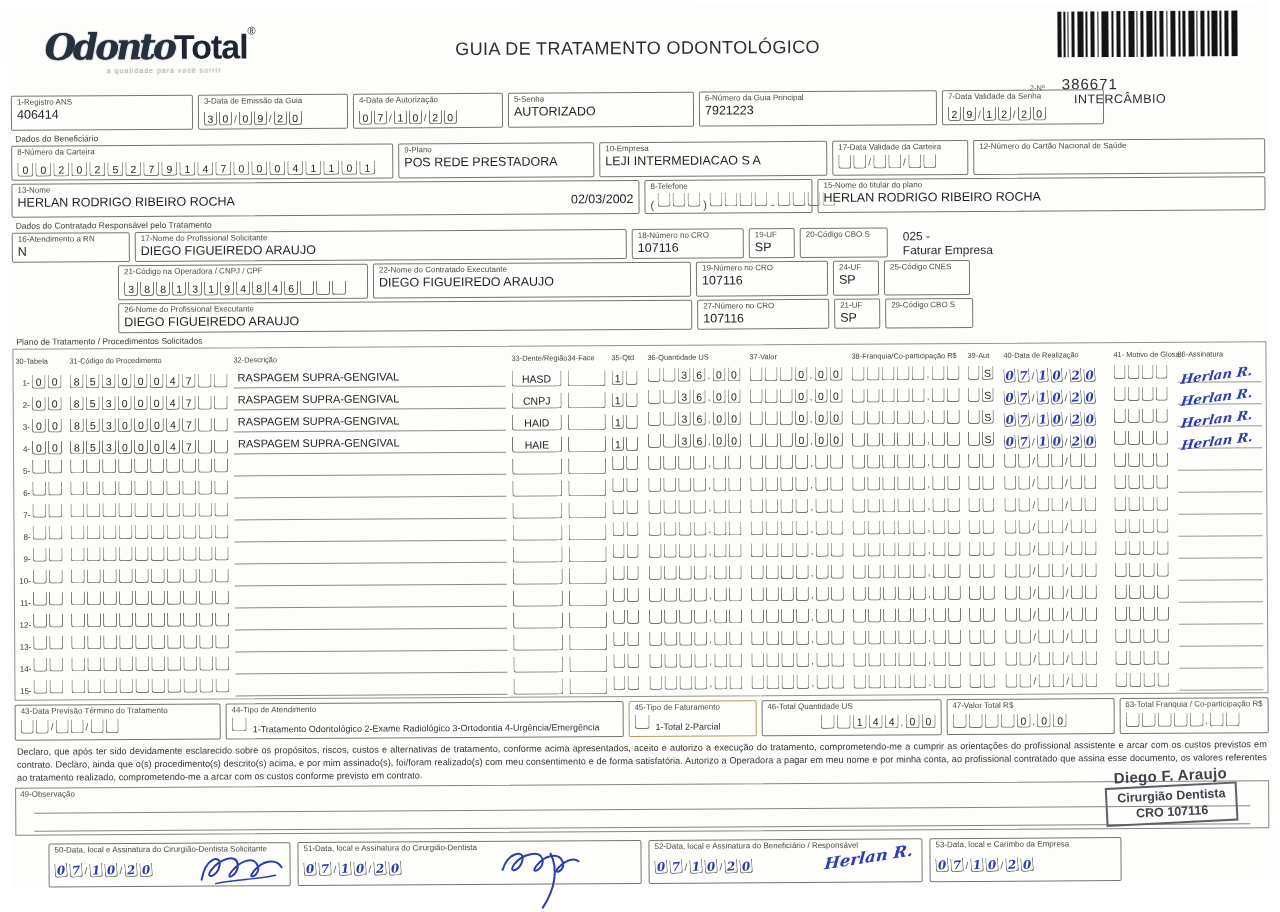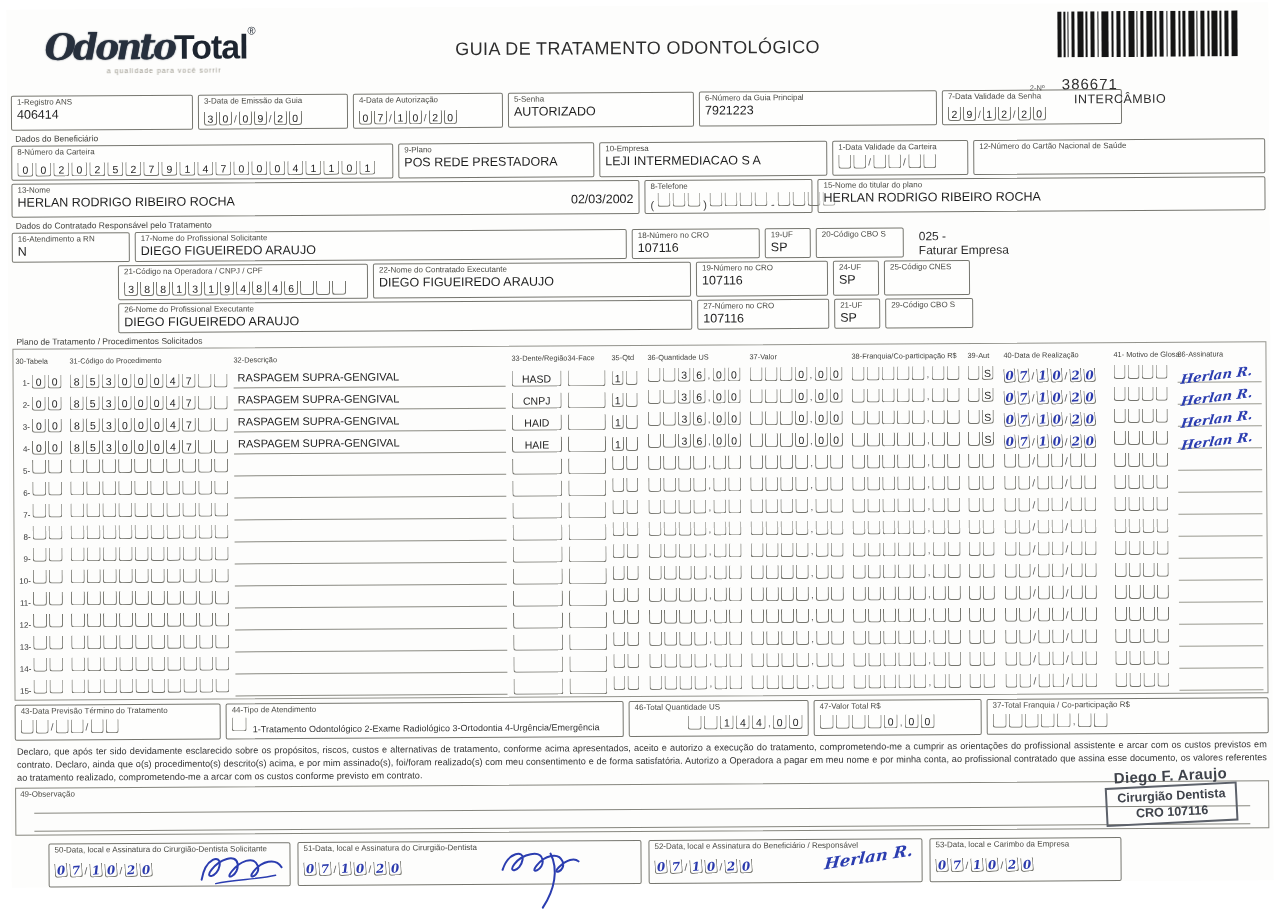--- a/index.html
+++ b/index.html
@@ -147,21 +147,21 @@
           </span></div>
     </div>
     <div class="fbox" style="width:186px">
       <div class="flabel">5-Senha</div>
       <div class="fvalue">AUTORIZADO</div>
     </div>
     <div class="fbox" style="width:238px">
       <div class="flabel">6-Número da Guia Principal</div>
       <div class="fvalue">7921223</div>
     </div>
-    <div class="fbox" style="width:180px">
+    <div class="fbox" style="width:162px">
       <div class="flabel">7-Data Validade da Senha</div>
       <div style="margin-top:3px"><span class="comb">
             <span class="cc" style="width: 13px;">2</span>
             <span class="cc" style="width: 13px;">9</span>
             <span class="sl">/</span>
             <span class="cc" style="width: 13px;">1</span>
             <span class="cc" style="width: 13px;">2</span>
             <span class="sl">/</span>
             <span class="cc" style="width: 13px;">2</span>
             <span class="cc" style="width: 13px;">0</span>
@@ -199,21 +199,21 @@
     </div>
     <div class="fbox" style="width:196px">
       <div class="flabel">9-Plano</div>
       <div class="fvalue">POS REDE PRESTADORA</div>
     </div>
     <div class="fbox" style="width:228px">
       <div class="flabel">10-Empresa</div>
       <div class="fvalue">LEJI INTERMEDIACAO S A</div>
     </div>
     <div class="fbox" style="width:136px">
-      <div class="flabel">1-Data Validade da Carteira</div>
+      <div class="flabel">17-Data Validade da Carteira</div>
       <div style="margin-top:3px"><span class="comb">
             <span class="cc" style="width: 13px;"></span>
             <span class="cc" style="width: 13px;"></span>
             <span class="sl">/</span>
             <span class="cc" style="width: 13px;"></span>
             <span class="cc" style="width: 13px;"></span>
             <span class="sl">/</span>
             <span class="cc" style="width: 13px;"></span>
             <span class="cc" style="width: 13px;"></span>
           </span></div>
@@ -267,21 +267,21 @@
 
   <div class="row">
     <div class="fbox" style="width:118px">
       <div class="flabel">16-Atendimento a RN</div>
       <div class="fvalue">N</div>
     </div>
     <div class="fbox" style="width:492px">
       <div class="flabel">17-Nome do Profissional Solicitante</div>
       <div class="fvalue">DIEGO FIGUEIREDO ARAUJO</div>
     </div>
-    <div class="fbox" style="width:128px">
+    <div class="fbox" style="width:112px">
       <div class="flabel">18-Número no CRO</div>
       <div class="fvalue">107116</div>
     </div>
     <div class="fbox" style="width:46px">
       <div class="flabel">19-UF</div>
       <div class="fvalue">SP</div>
     </div>
     <div class="fbox" style="width:88px">
       <div class="flabel">20-Código CBO S</div>
       <div class="fvalue"></div>
@@ -1520,20 +1520,29 @@
     </div>
     <div class="fbox" style="width:398px">
       <div class="flabel">44-Tipo de Atendimento</div>
       <div class="inline-bottom">
         <span><span class="comb">
               <span class="cc" style="width: 15px;"></span>
             </span></span>
         <span class="opttext">1-Tratamento Odontológico   2-Exame Radiológico   3-Ortodontia   4-Urgência/Emergência</span>
       </div>
     </div>
+    <div class="fbox tan" style="width:128px">
+      <div class="flabel">45-Tipo de Faturamento</div>
+      <div class="inline-bottom">
+        <span><span class="comb">
+              <span class="cc" style="width: 15px;"></span>
+            </span></span>
+        <span class="opttext">1-Total  2-Parcial</span>
+      </div>
+    </div>
     <div class="fbox" style="width:180px">
       <div class="flabel">46-Total Quantidade US</div>
       <div style="margin-top:4px;text-align:right"><span class="comb">
             <span class="cc"></span>
             <span class="cc"></span>
             <span class="cc">1</span>
             <span class="cc">4</span>
             <span class="cc">4</span>
             <span class="sl">,</span>
             <span class="cc">0</span>
@@ -1547,21 +1556,21 @@
             <span class="cc"></span>
             <span class="cc"></span>
             <span class="cc"></span>
             <span class="cc">0</span>
             <span class="sl">,</span>
             <span class="cc">0</span>
             <span class="cc">0</span>
           </span></div>
     </div>
     <div class="fbox" style="flex:1;margin-right:0">
-      <div class="flabel">37-Total Franquia / Co-participação R$</div>
+      <div class="flabel">63-Total Franquia / Co-participação R$</div>
       <div style="margin-top:4px"><span class="comb">
             <span class="cc"></span>
             <span class="cc"></span>
             <span class="cc"></span>
             <span class="cc"></span>
             <span class="cc"></span>
             <span class="sl">,</span>
             <span class="cc"></span>
             <span class="cc"></span>
           </span></div>

